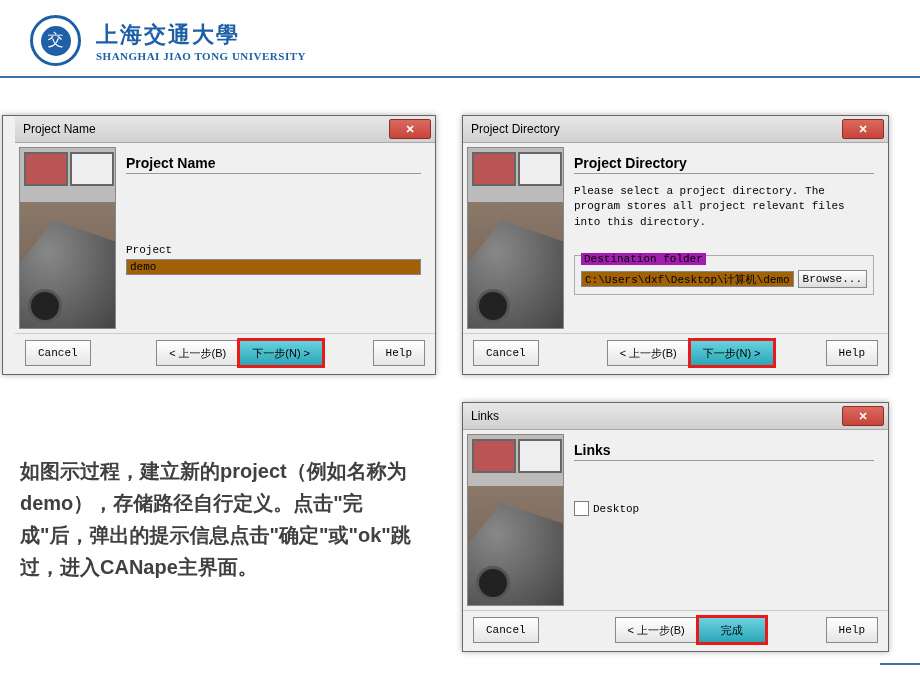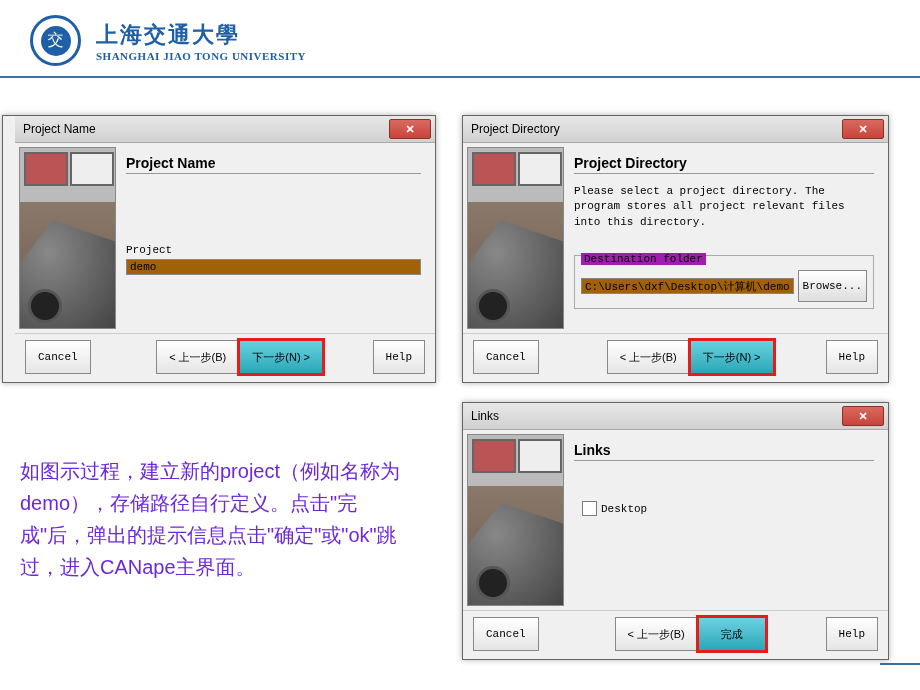--- a/index.html
+++ b/index.html
@@ -131,21 +131,21 @@
     background:#a16207;
     font-family: "Courier New", monospace;
     font-size:11px;
     padding:1px 3px;
     box-sizing:border-box;
   }
   .pathrow { display:flex; gap:4px; align-items:center;}
   .browse-btn {
     font-family:"Courier New",monospace;font-size:11px;
     border:1px solid #888;background:linear-gradient(#fff,#ddd);
-    padding:1px 4px;height:32px;
+    padding:1px 4px;height:18px;
   }
   .fieldset {
     border:1px solid #aaa;
     padding:6px 6px;
     margin-top:25px;
   }
   .legend{
     position:relative;top:-14px;background:#a21caf;padding:0 3px;
     font-family:"Courier New",monospace;font-size:11px;
     display:inline-block;
@@ -157,41 +157,42 @@
     justify-content:space-between;
     align-items:center;
     padding:6px 10px 8px 10px;
     border-top:1px solid #ccc;
   }
   .btn {
     font-size:11px;
     border:1px solid #888;
     background:linear-gradient(#fff,#e5e5e5);
     padding:2px 12px;
-    height:34px;
+    height:26px;
     font-family:sans-serif;
   }
   .btn.mono{font-family:"Courier New",monospace;}
   .nav-group{display:flex;gap:0;align-items:center;margin-left:16px;}
   .highlight-red{outline:3px solid #E81A1A;outline-offset:-1px;}
   .btn-next{background:linear-gradient(#66D3DF,#2BA6B7);color:#000;}
   .btn-finish{background:linear-gradient(#6DD1E0,#2AA7B8);}
 
-  .checkbox-row{display:flex;align-items:center;gap:4px;font-family:"Courier New",monospace;font-size:11px;margin:3px 8px;}
+  .checkbox-row{display:flex;align-items:center;gap:4px;font-family:"Courier New",monospace;font-size:11px;margin:3px 0;}
   .cb{width:13px;height:13px;border:1px solid #7C7C7C;background:#fff;}
 
   .instruction {
     position:absolute;
     left:20px;
     top:455px;
     width:400px;
-    color:#6d28d9;
+    color:#404040;
     font-size:20px;
     line-height:1.6;
     font-family:"Microsoft YaHei","SimSun",sans-serif;
+    font-weight:bold;
   }
 
   #dlg1{left:2px;top:115px;width:420px;padding-left:12px;}
   #dlg2{left:462px;top:115px;width:425px;}
   #dlg3{left:462px;top:402px;width:425px;}
 </style>
 </head>
 <body>
 
 <div class="header">

